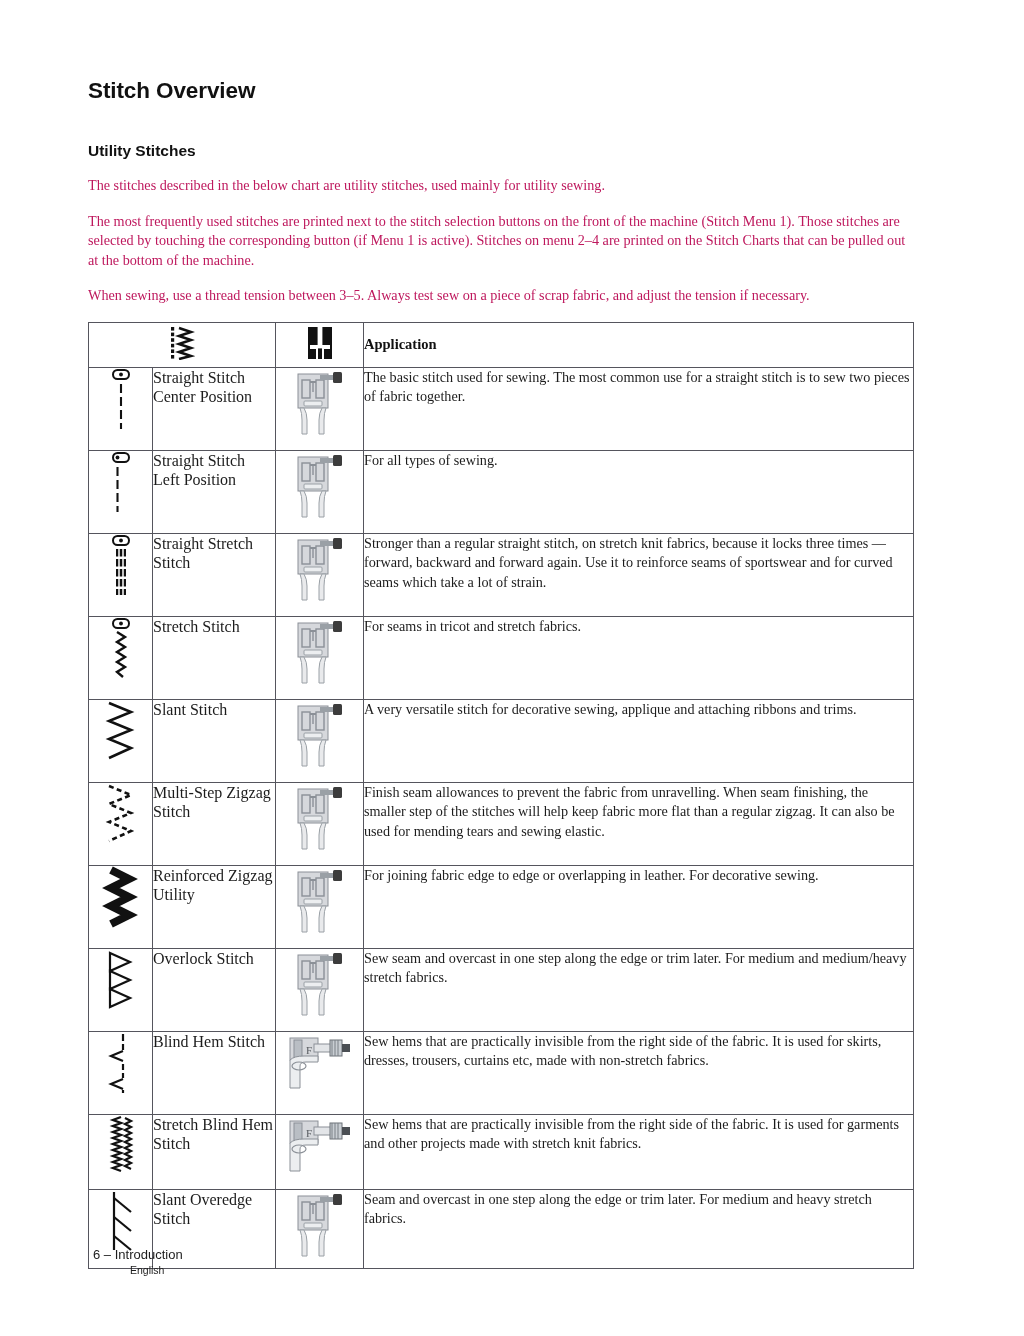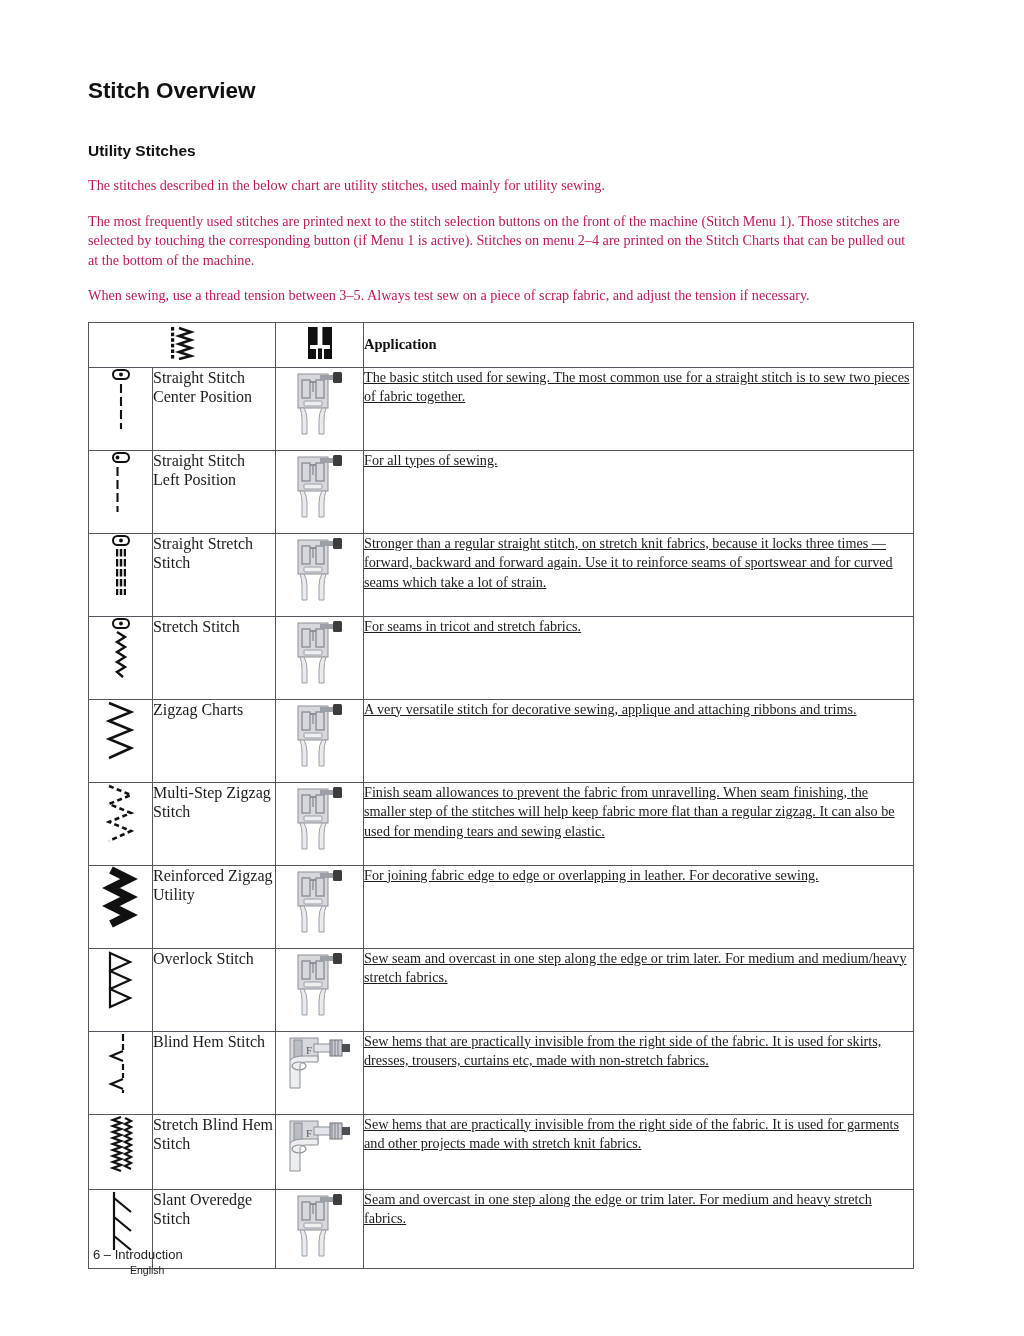--- a/index.html
+++ b/index.html
@@ -100,21 +100,20 @@
   .cell-foot {
     text-align: center;
     padding-top: 8px;
   }
   .cell-app {
     font-family: "Liberation Serif", serif;
     font-size: 14.2px;
     line-height: 19.6px;
     padding: 7px 10px 6px 9px;
     color: #1c1c1c;
-    text-decoration: underline;
   }
 
   svg { display: inline-block; }
 
   
   .footer {
     position: absolute;
     left: 93px;
     top: 1247px;
     font-family: "Liberation Sans", sans-serif;
@@ -316,21 +315,21 @@
         </tr>
 
         <tr>
           <td class="cell-icon" style="height:82px">
             <span>
               <svg width="40" height="62" viewBox="0 0 40 62" aria-hidden="true">
                 <path d="M8 3 L30 12 L8 21 L30 30 L8 39 L30 48 L8 58" fill="none" stroke="#111" stroke-width="2.6" stroke-linejoin="miter"></path>
               </svg>
             </span>
           </td>
-          <td class="cell-name">Zigzag Charts</td>
+          <td class="cell-name">Slant Stitch</td>
           <td class="cell-foot">
             <span>
               <svg width="60" height="68" viewBox="0 0 60 68" aria-hidden="true">
                 <rect x="8" y="6" width="30" height="34" fill="#d6d8dc" stroke="#8b9097" stroke-width="1"></rect>
                 <rect x="12" y="12" width="8" height="18" fill="none" stroke="#8b9097" stroke-width="1.4"></rect>
                 <rect x="26" y="12" width="8" height="18" fill="none" stroke="#8b9097" stroke-width="1.4"></rect>
                 <rect x="20" y="13" width="6" height="2" fill="#8b9097"></rect>
                 <line x1="23" y1="13" x2="23" y2="24" stroke="#8b9097" stroke-width="1.4"></line>
                 <rect x="30" y="7" width="14" height="5" fill="#9aa0a6"></rect>
                 <rect x="43" y="4" width="9" height="11" rx="1.5" fill="#3c3c3c"></rect>

